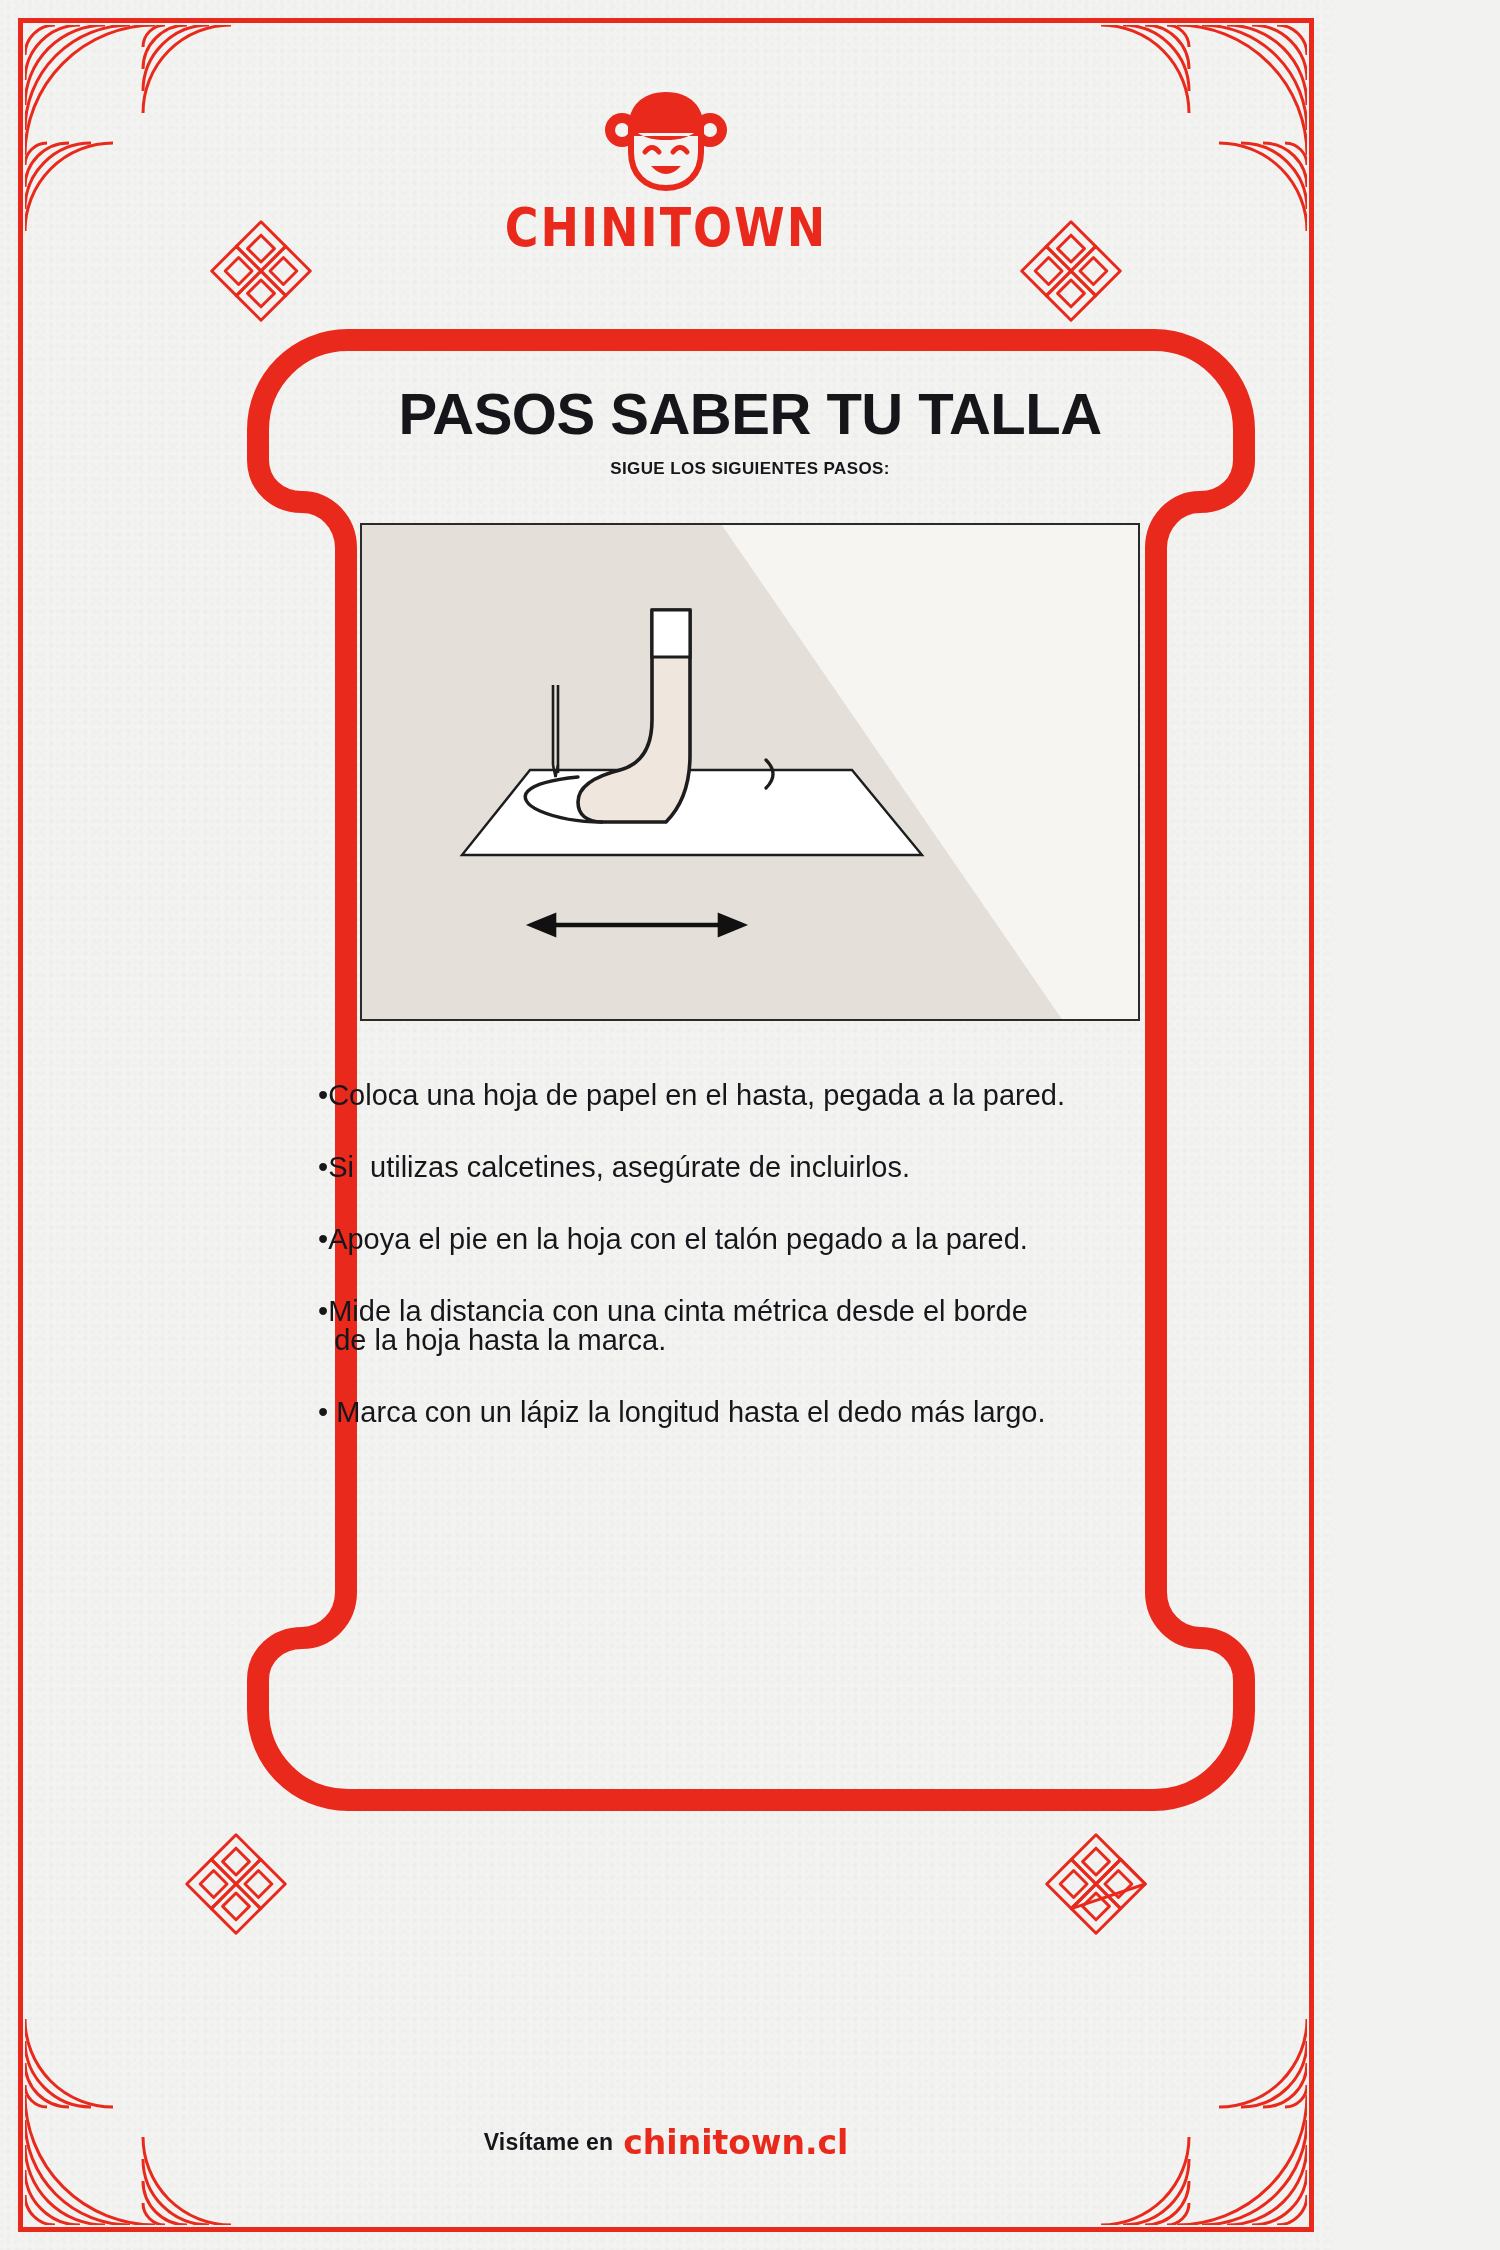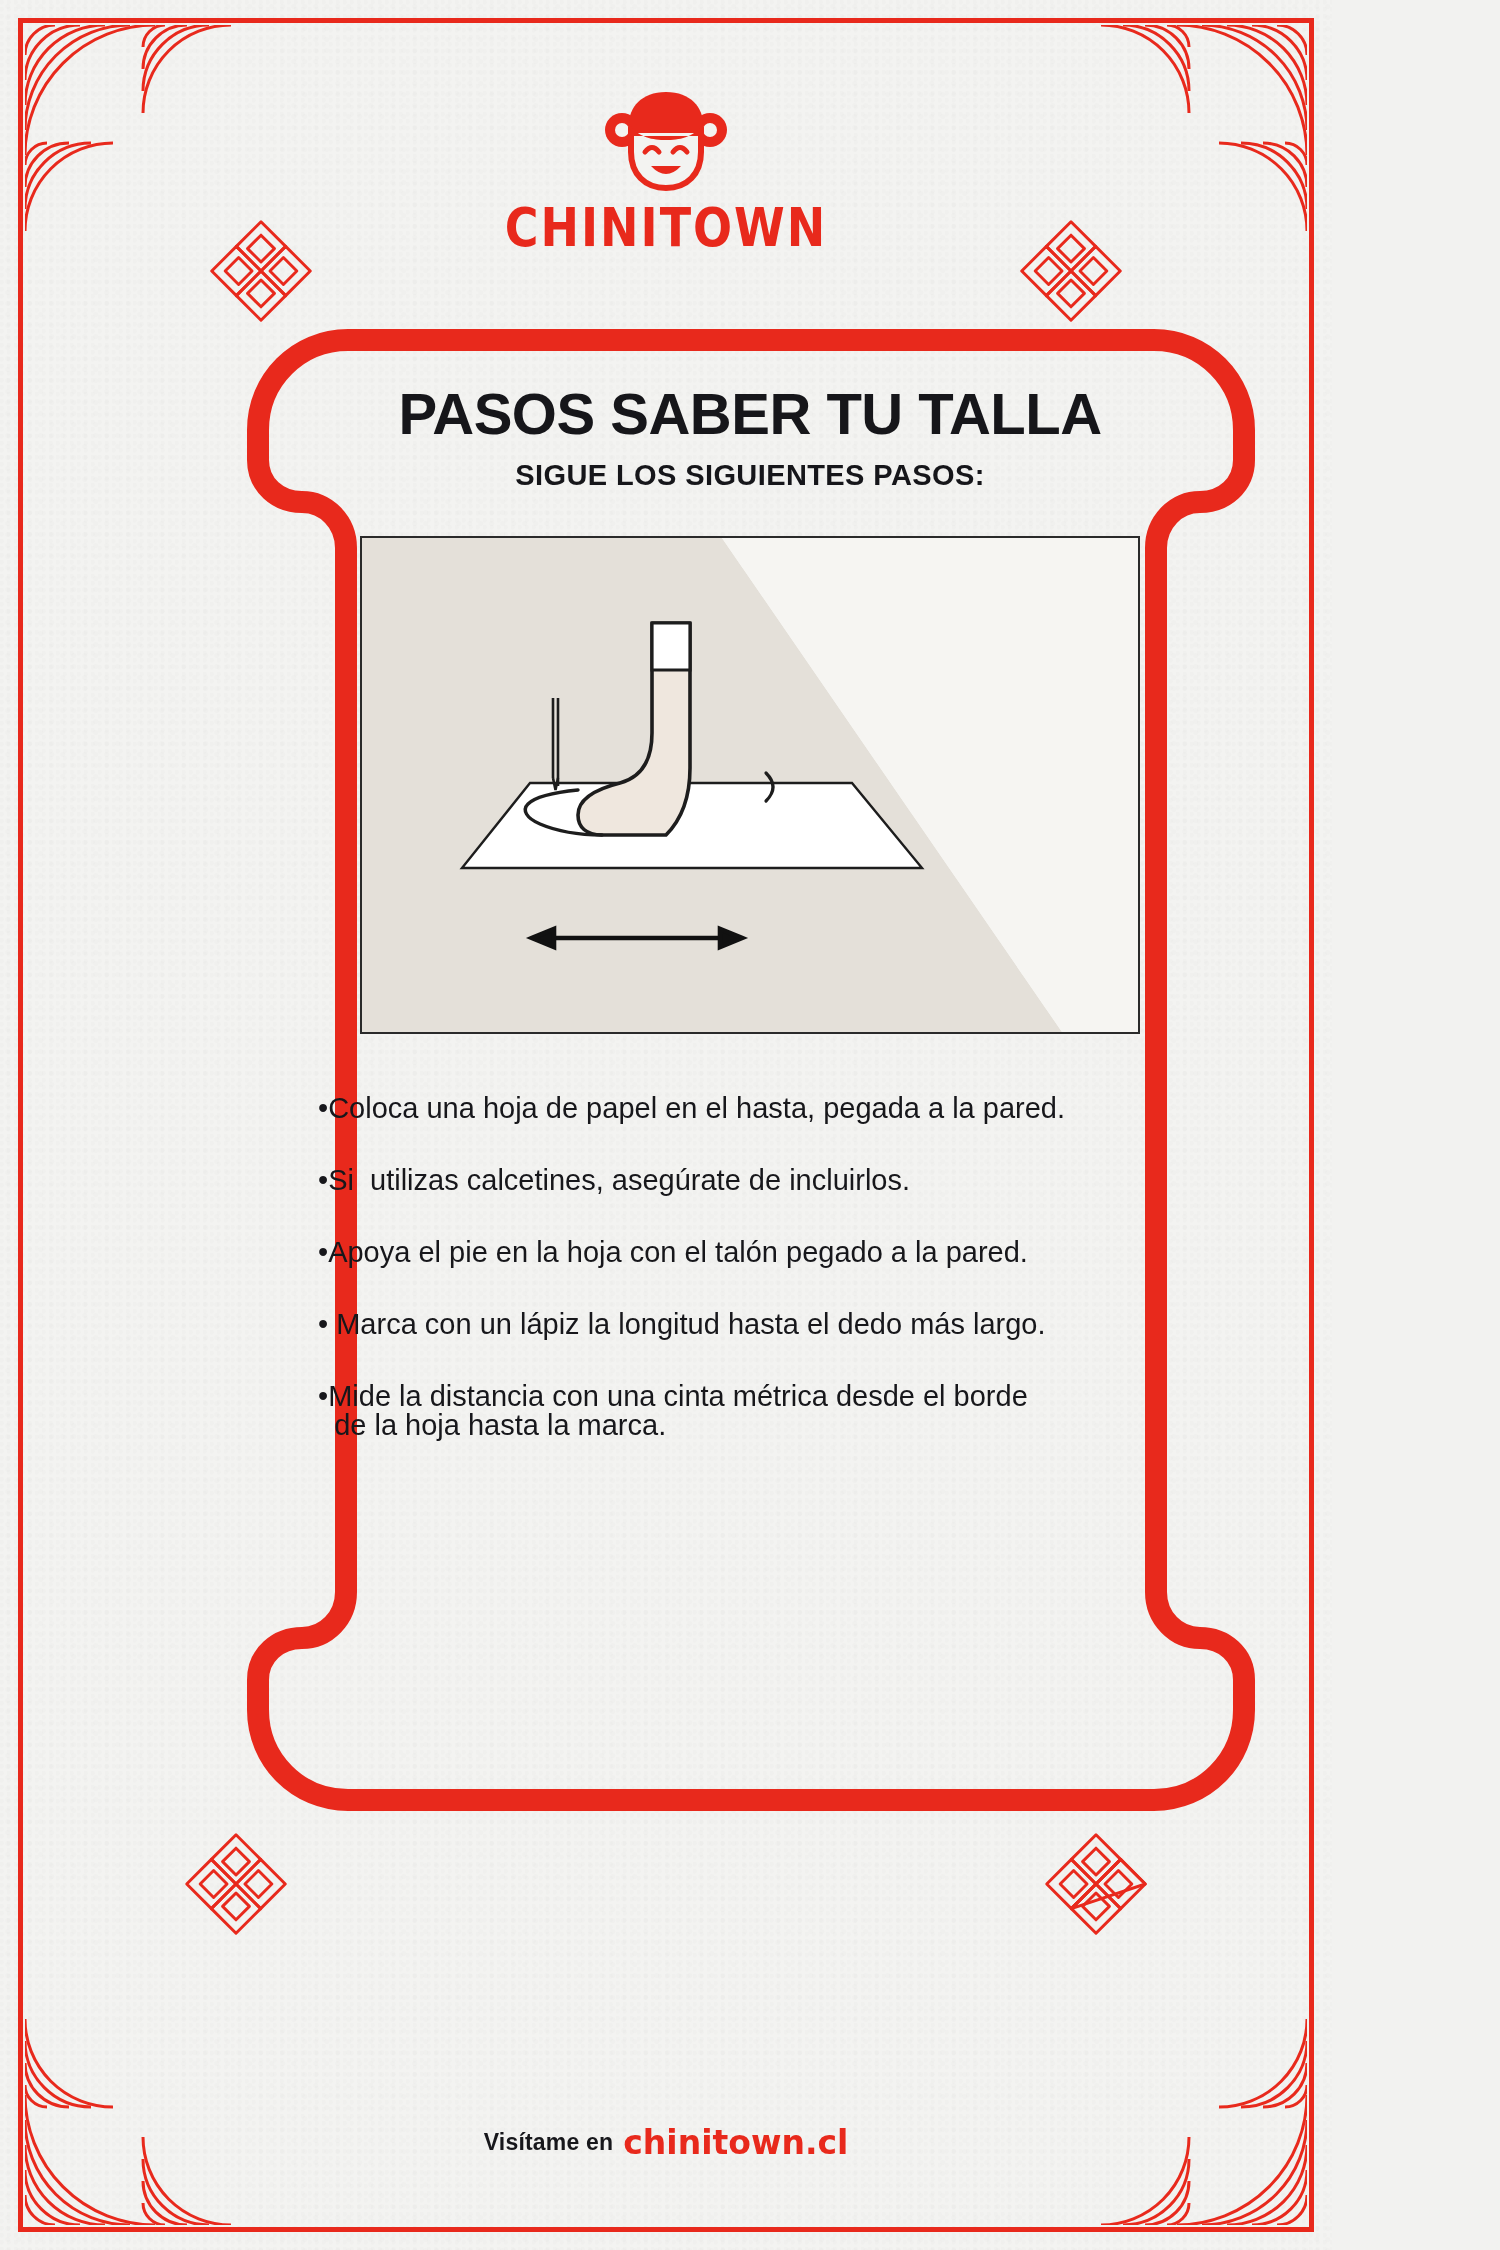--- a/index.html
+++ b/index.html
@@ -103,21 +103,21 @@
   .title {
     font-size: 58px;
     font-weight: 700;
     color: #16161a;
     letter-spacing: -0.5px;
     margin: 0;
     font-family: "Liberation Sans", sans-serif;
   }
   .subtitle {
     margin: 12px 0 15px 0;
-    font-size: 29px;
+    font-size: 17px;
     font-weight: 700;
     letter-spacing: 0.4px;
     color: #16161a;
   }
 
   
   .illustration {
     margin: 44px auto 0 auto;
     width: 780px;
     height: 498px;
@@ -397,23 +397,23 @@
           <polygon points="170,400 192,391 192,409"></polygon>
           <polygon points="380,400 358,391 358,409"></polygon>
         </g>
       </svg>
     </div>
 
     <ul class="steps">
       <li>•Coloca una hoja de papel en el hasta, pegada a la pared.</li>
       <li>•Si  utilizas calcetines, asegúrate de incluirlos.</li>
       <li>•Apoya el pie en la hoja con el talón pegado a la pared.</li>
-      <li>• Marca con un lápiz la longitud hasta el dedo más largo.</li>
       <li>•Mide la distancia con una cinta métrica desde el borde
   de la hoja hasta la marca.</li>
+      <li>• Marca con un lápiz la longitud hasta el dedo más largo.</li>
     </ul>
   </div>
 
   <div class="footer">
     <span class="footer-label">Visítame en</span>
     <span class="footer-site">chinitown.cl</span>
   </div>
 
 </div>
 

